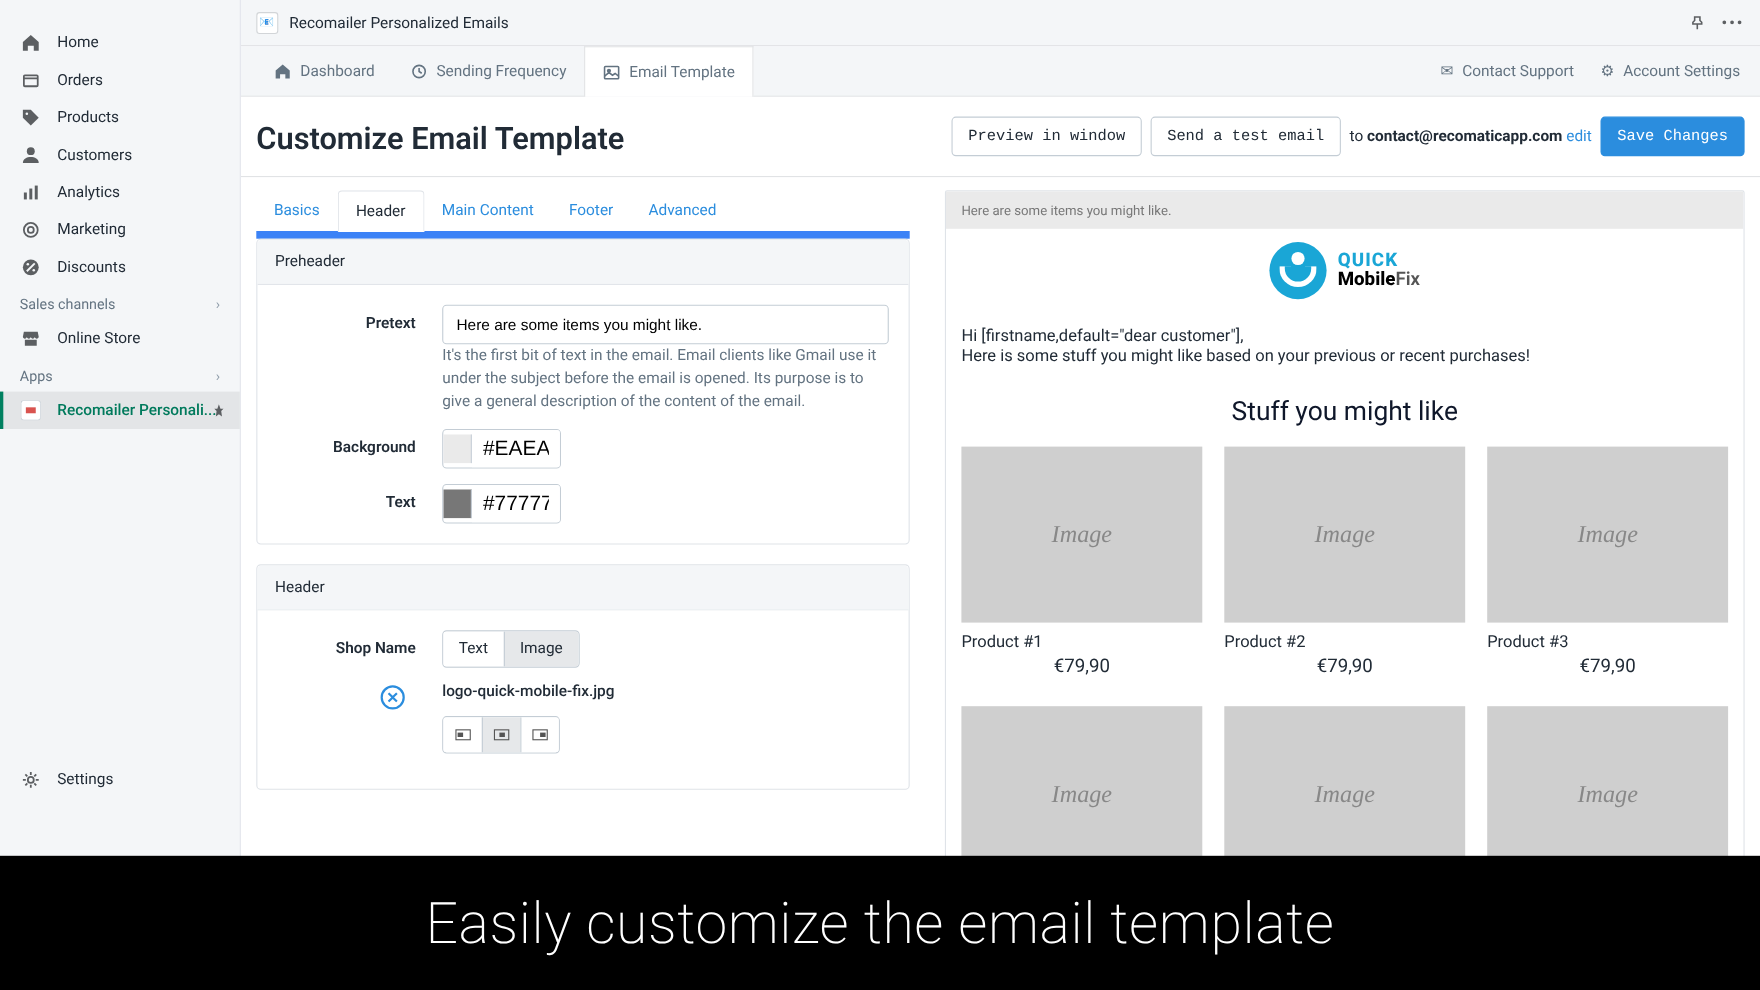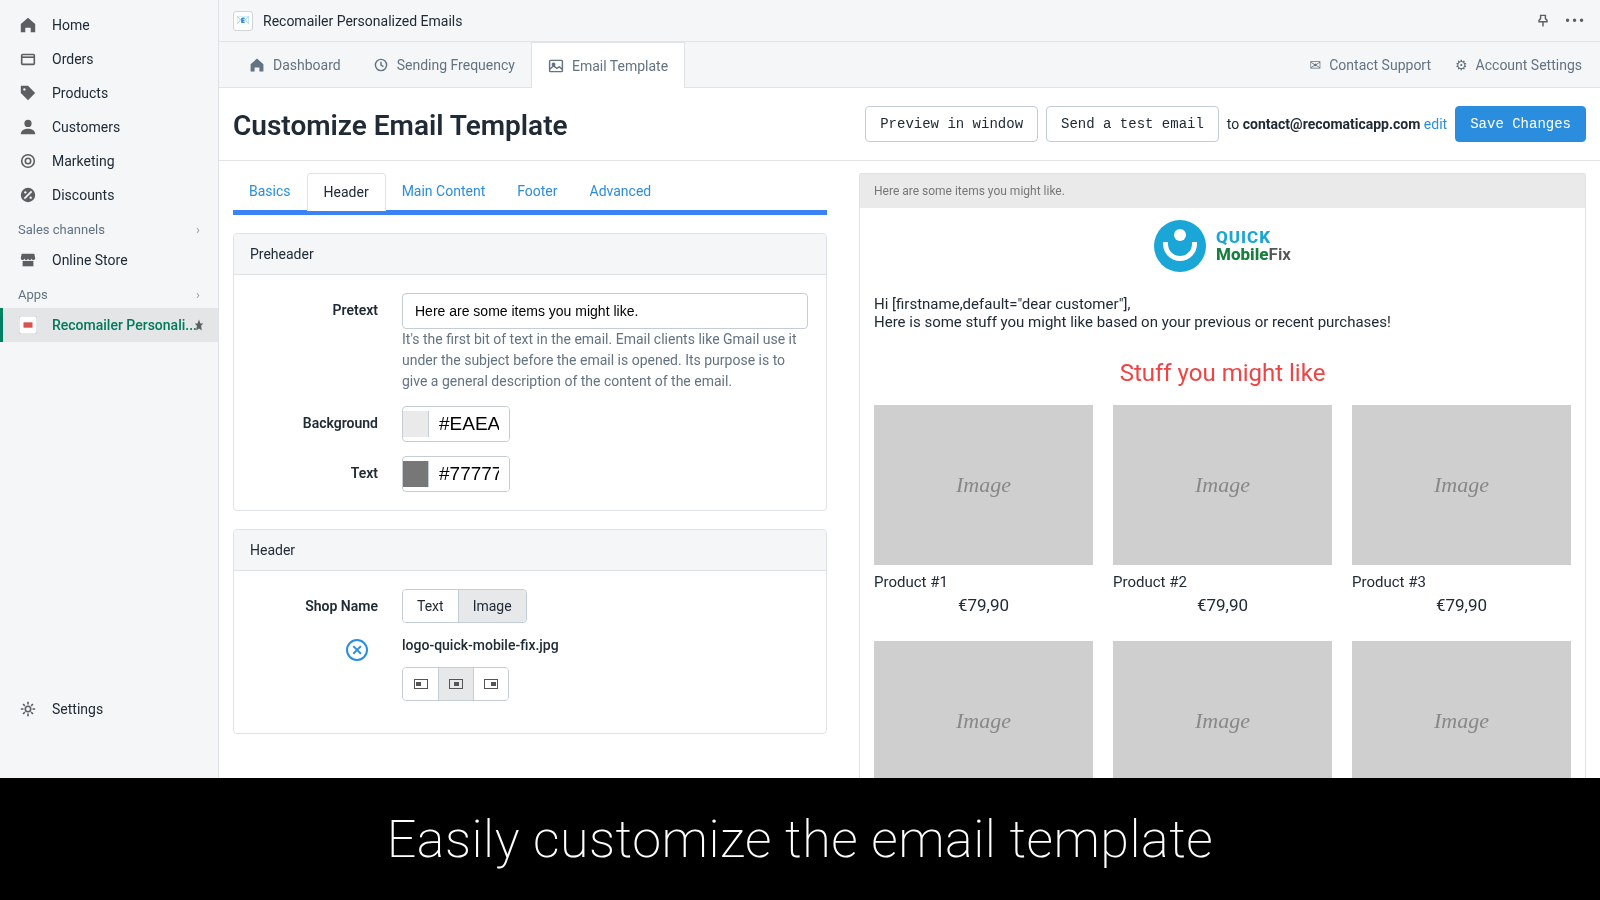--- a/index.html
+++ b/index.html
@@ -1,19 +1,19 @@
 <!DOCTYPE html>
 <html><head>
 <meta charset="utf-8">
 <style>
 * { box-sizing: border-box; margin: 0; padding: 0; }
 body { font-family: -apple-system, BlinkMacSystemFont, "Segoe UI", Roboto, sans-serif; font-size: 14px; color: #212b36; background: #f4f6f8; width: 1600px; height: 900px; overflow: hidden; position: relative; }
 
 
-.sidebar { position: absolute; left: 0; top: 0; width: 219px; height: 100%; background: #f4f6f8; border-right: 1px solid #dfe3e8; padding-top: 8px; }
+.sidebar { position: absolute; left: 0; top: 0; width: 219px; height: 100%; background: #f4f6f8; border-right: 1px solid #dfe3e8; padding-top: 22px; }
 .nav-item { display: flex; align-items: center; padding: 7px 18px; cursor: pointer; color: #212b36; }
 .nav-item .icon { width: 20px; height: 20px; margin-right: 14px; display: flex; align-items: center; justify-content: center; color: #5c5f62; }
 .nav-item.active { background: #e3e5e7; border-left: 3px solid #008060; padding-left: 15px; color: #007a5c; font-weight: 500; position: relative; }
 .nav-section { display: flex; align-items: center; justify-content: space-between; padding: 10px 18px 6px; color: #637381; font-size: 13px; }
 .nav-section .chev { color: #919eab; }
 .pin-icon { position: absolute; right: 12px; top: 50%; transform: translateY(-50%); color: #5c5f62; }
 .settings-item { position: absolute; bottom: 174px; left: 0; right: 0; }
 
 
 .main { position: absolute; left: 219px; top: 0; right: 0; bottom: 0; background: #f9fafb; }
@@ -36,21 +36,21 @@
 .btn-primary { background: #2b8dde; color: #fff; border-color: #2b8dde; font-weight: 500; }
 .send-to { font-size: 14px; color: #212b36; }
 .send-to .edit { color: #2b8dde; cursor: pointer; }
 
 
 .body-cols { display: flex; padding: 12px 14px; gap: 32px; height: calc(100% - 70px); }
 .left-col { width: 594px; }
 .right-col { flex: 1; }
 
 
-.sub-tabs { display: flex; border-bottom: 5px solid #3b82f6; margin-bottom: 18px; }
+.sub-tabs { display: flex; border-bottom: 7px solid #3b82f6; }
 .sub-tab { padding: 10px 16px; color: #2b8dde; cursor: pointer; }
 .sub-tab.active { color: #212b36; border: 1px solid #dfe3e8; border-bottom-color: #fff; margin-bottom: -1px; border-radius: 4px 4px 0 0; background: #fff; }
 
 
 .panel { border: 1px solid #dfe3e8; border-radius: 4px; margin-bottom: 18px; }
 .panel-head { background: #f4f6f8; padding: 12px 16px; border-bottom: 1px solid #dfe3e8; color: #212b36; border-radius: 4px 4px 0 0; }
 .panel-body { padding: 18px; }
 .form-row { display: flex; margin-bottom: 14px; }
 .form-label { width: 150px; text-align: right; font-weight: 600; padding-top: 9px; padding-right: 24px; color: #212b36; }
 .form-field { flex: 1; }
@@ -77,23 +77,23 @@
 
 .preview { border: 1px solid #dfe3e8; border-radius: 2px; background: #fff; height: 100%; overflow: hidden; }
 .preview-pretext { background: #EAEAEA; color: #777; padding: 10px 14px; font-size: 12px; }
 .preview-logo { text-align: center; padding: 12px 0; }
 .logo-wrap { display: inline-flex; align-items: center; gap: 10px; }
 .logo-circle { width: 52px; height: 52px; border-radius: 50%; background: #1aa6d6; position: relative; }
 .logo-circle::before { content: ''; position: absolute; width: 12px; height: 12px; background: #fff; border-radius: 50%; top: 9px; left: 20px; }
 .logo-circle::after { content: ''; position: absolute; width: 24px; height: 14px; border: 5px solid #fff; border-top: none; border-radius: 0 0 24px 24px; top: 22px; left: 9px; }
 .logo-text { text-align: left; font-weight: 800; font-size: 17px; line-height: 1; }
 .logo-quick { color: #1aa6d6; letter-spacing: 1px; }
-.logo-mobile { color: #15803d; } .logo-fix { color: #555; font-weight: 600; }
+.logo-mobile { color: #000000; } .logo-fix { color: #555; font-weight: 600; }
 .preview-body { padding: 8px 14px; font-size: 15px; color: #212b36; }
-.preview-title { text-align: center; font-size: 24px; color: #ef4444; margin: 20px 0 18px; font-weight: 400; }
+.preview-title { text-align: center; font-size: 24px; color: #0f172a; margin: 20px 0 18px; font-weight: 400; }
 .prod-grid { display: flex; gap: 20px; padding: 0 14px; flex-wrap: wrap; }
 .prod { flex: 1; min-width: 150px; }
 .prod-img { background: #cfcfcf; height: 160px; display: flex; align-items: center; justify-content: center; color: #888; font-size: 22px; font-family: Georgia, serif; font-style: italic; }
 .prod-name { margin-top: 8px; font-size: 15px; }
 .prod-price { text-align: center; font-size: 17px; margin-top: 4px; }
 
 
 .banner { position: absolute; left: 0; right: 0; bottom: 0; height: 122px; background: #000; color: #fff; display: flex; align-items: center; justify-content: center; font-size: 52px; font-weight: 200; letter-spacing: 0.5px; }
 
 svg { display: block; }
@@ -129,20 +129,30 @@
     <span>Products</span>
   </div>
   <div class="nav-item">
     <span class="icon">
         <svg width="18" height="18" viewBox="0 0 20 20" fill="currentColor">
           <circle cx="10" cy="6" r="4"></circle>
           <path d="M2 18c0-4 4-6 8-6s8 2 8 6z"></path>
         </svg>
       </span>
     <span>Customers</span>
+  </div>
+  <div class="nav-item">
+    <span class="icon">
+        <svg width="18" height="18" viewBox="0 0 20 20" fill="currentColor">
+          <rect x="3" y="10" width="3" height="7"></rect>
+          <rect x="8.5" y="6" width="3" height="11"></rect>
+          <rect x="14" y="3" width="3" height="14"></rect>
+        </svg>
+      </span>
+    <span>Analytics</span>
   </div>
   <div class="nav-item">
     <span class="icon">
         <svg width="18" height="18" viewBox="0 0 20 20" fill="none" stroke="currentColor" stroke-width="1.8">
           <circle cx="10" cy="10" r="7"></circle>
           <circle cx="10" cy="10" r="3"></circle>
         </svg>
       </span>
     <span>Marketing</span>
   </div>

